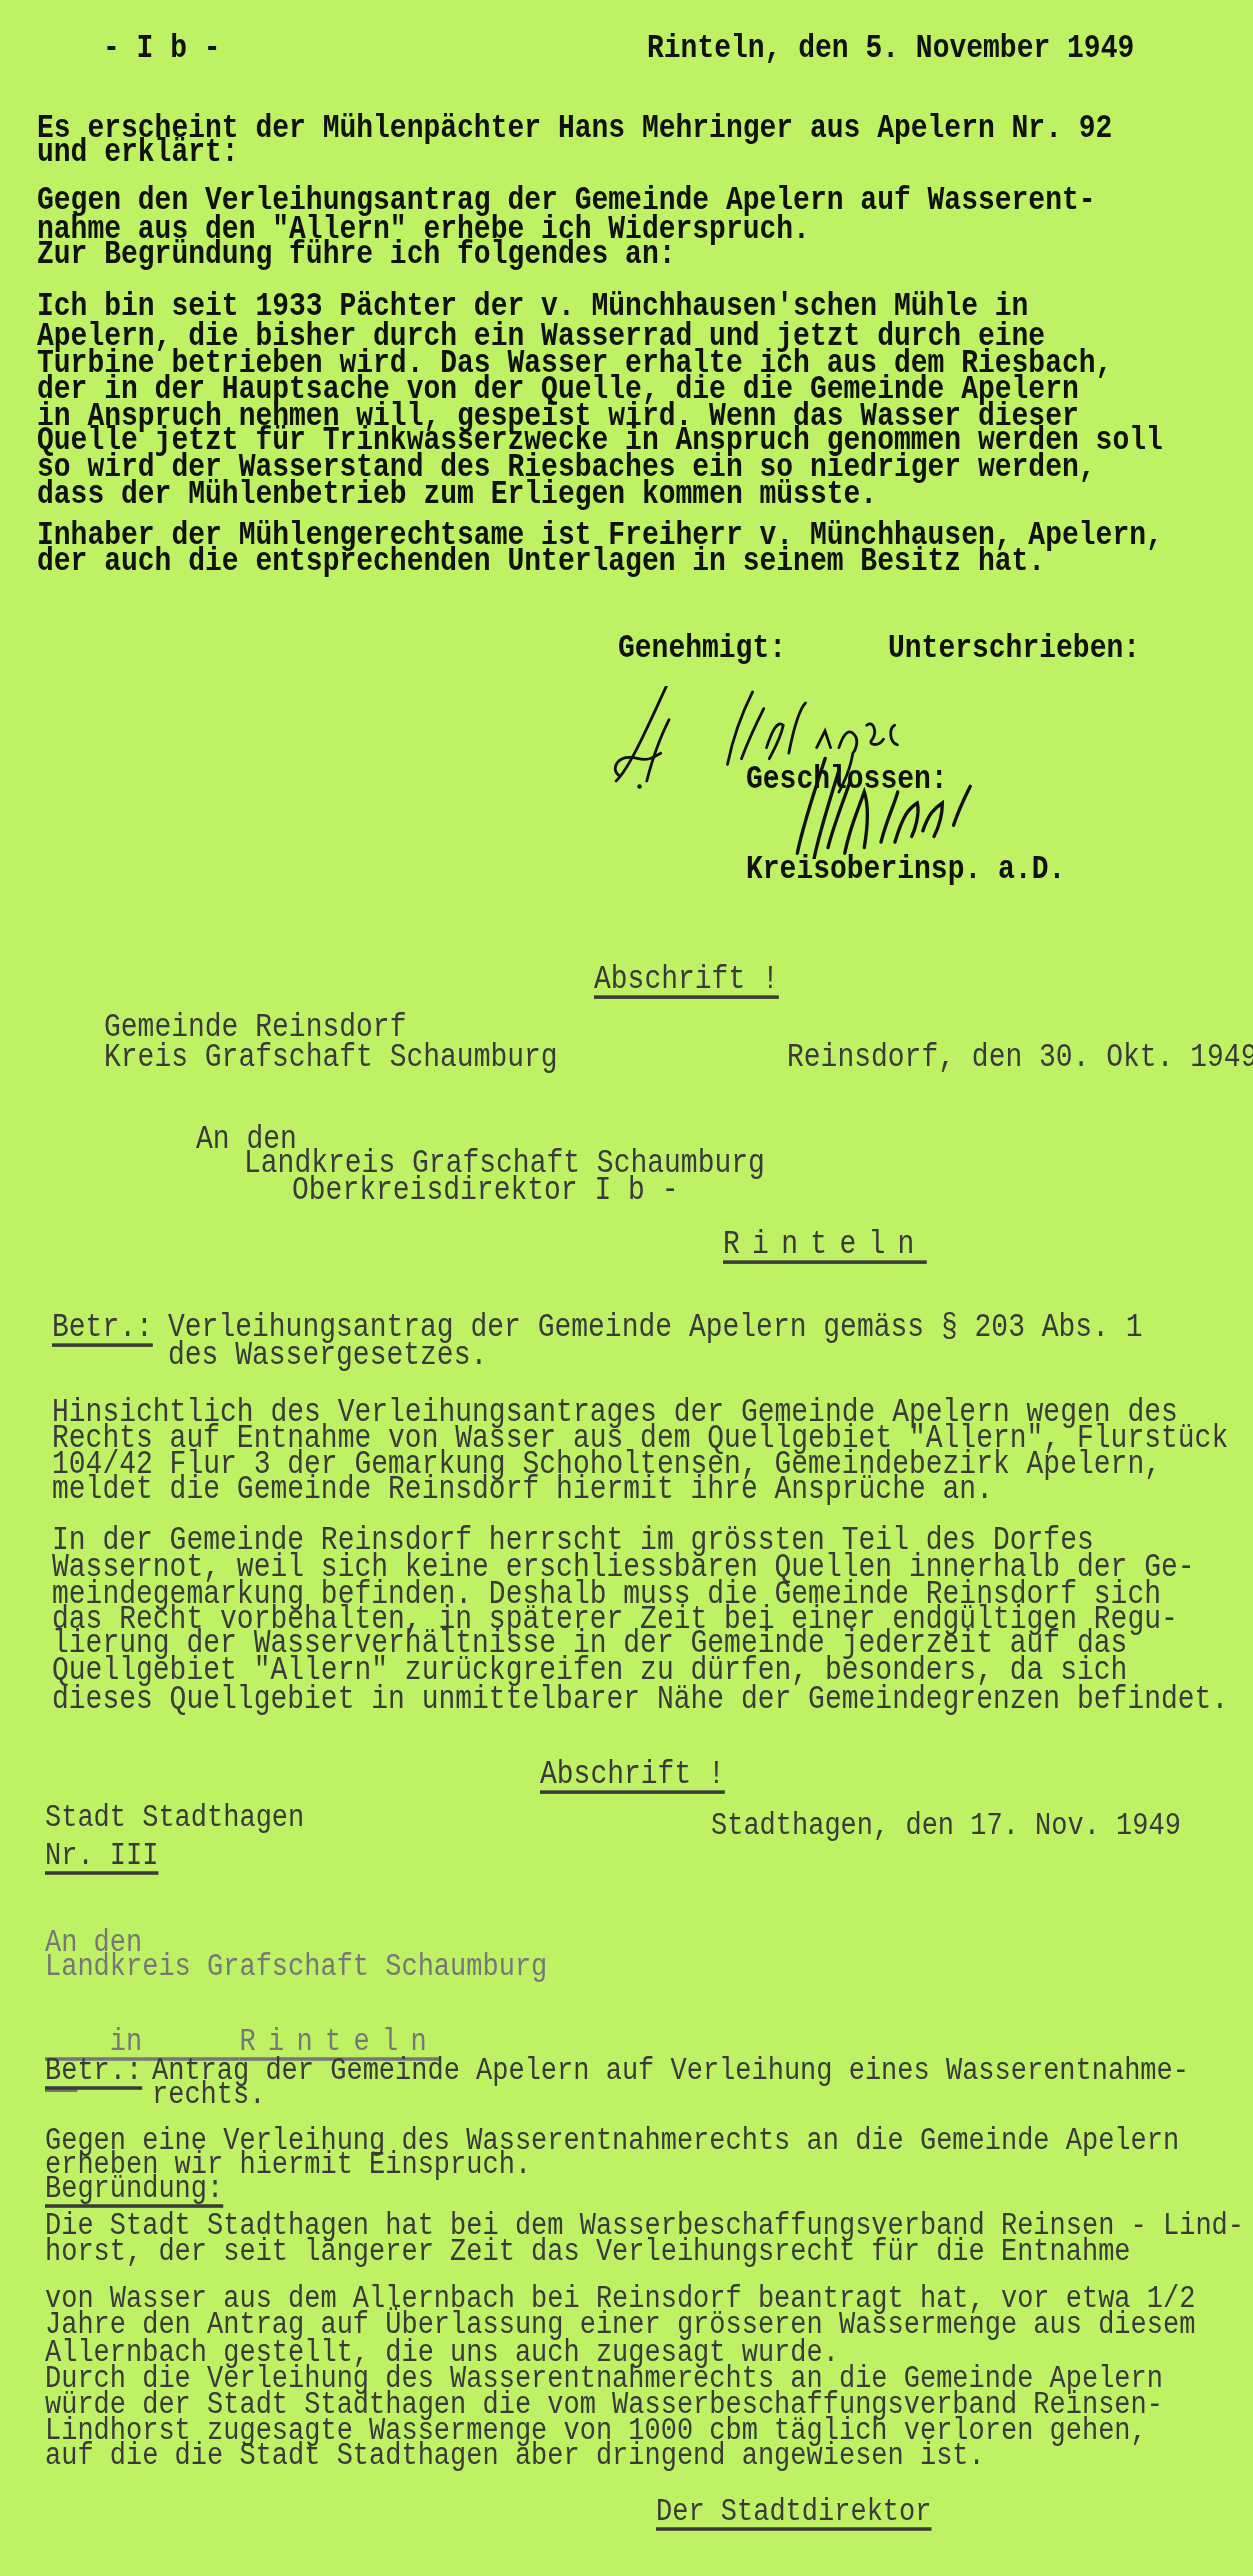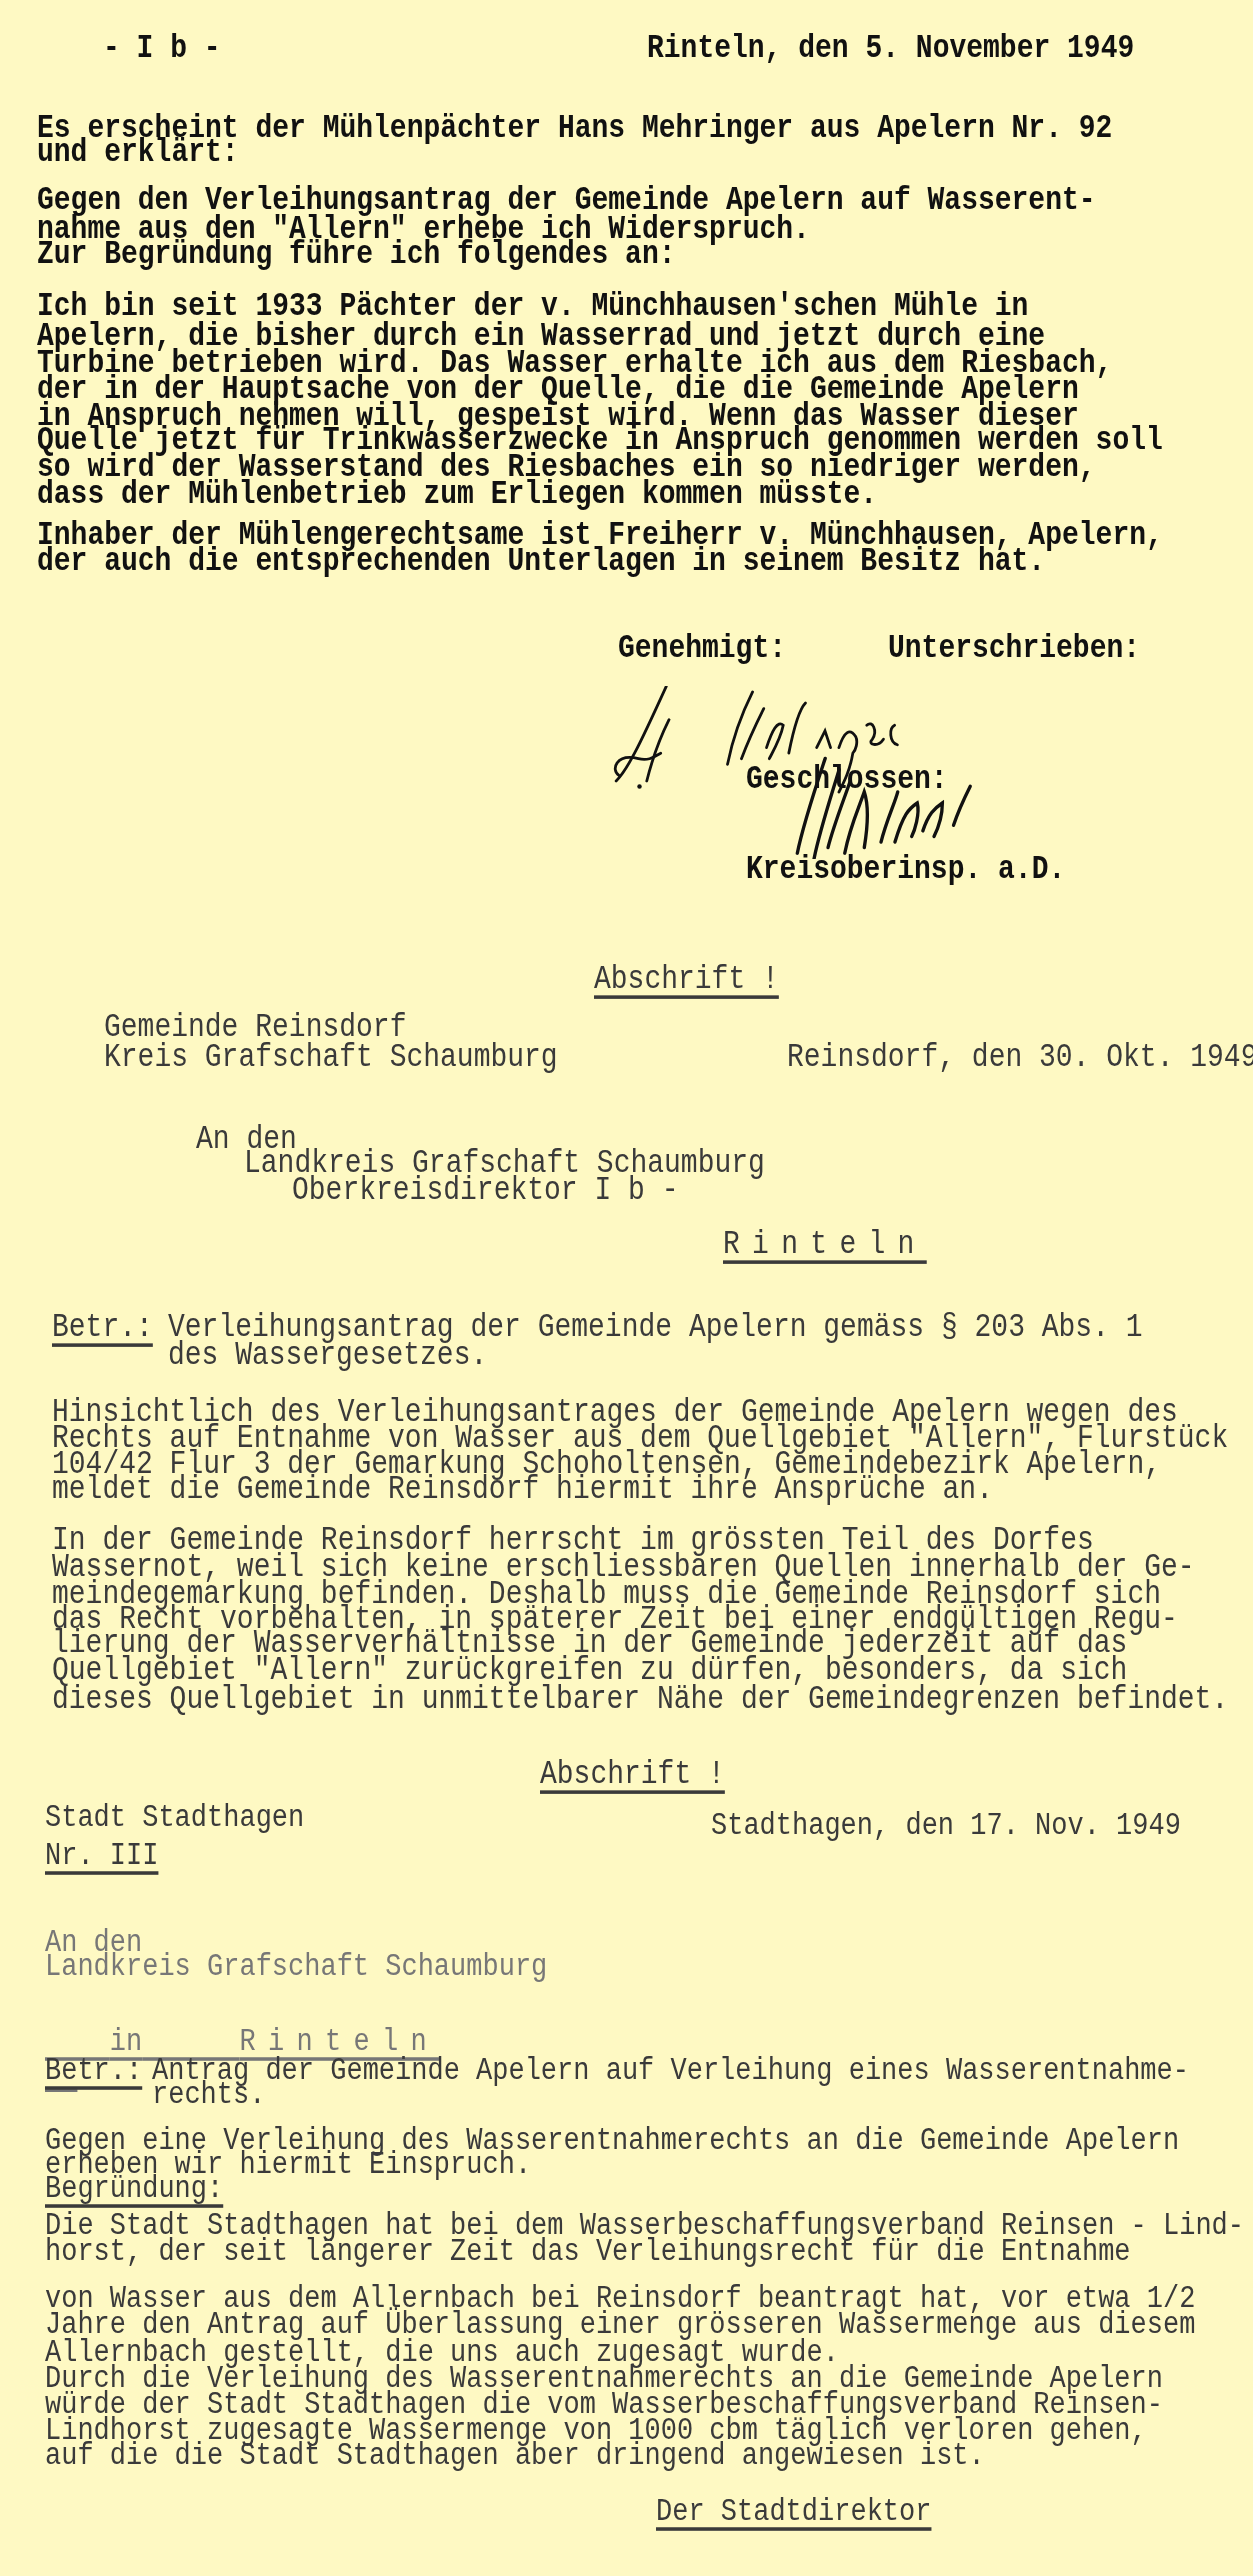--- a/index.html
+++ b/index.html
@@ -1,17 +1,17 @@
 <!DOCTYPE html>
 <html style="font-size:9px"><head>
 <meta charset="utf-8">
 <style>
   html, body { margin:0; padding:0; background:#ffffff; }
   body { width:1253px; height:2576px; position:relative; overflow:hidden; }
-  .page { position:absolute; left:0; top:0; width:1253px; height:2576px; background:#fef9c3; }
+  .page { position:absolute; left:0; top:0; width:1253px; height:2576px; background:#bef264; }
   .ln {
     position:absolute; white-space:pre;
     font-family:"Liberation Mono", "DejaVu Sans Mono", monospace;
     font-size:28px; line-height:28px; color:#111;
     font-weight:bold;
     transform-origin:left center;
     transform:scaleY(1.18);
     letter-spacing:0px;
   }
   .sm { font-size:27px; line-height:27px; }

